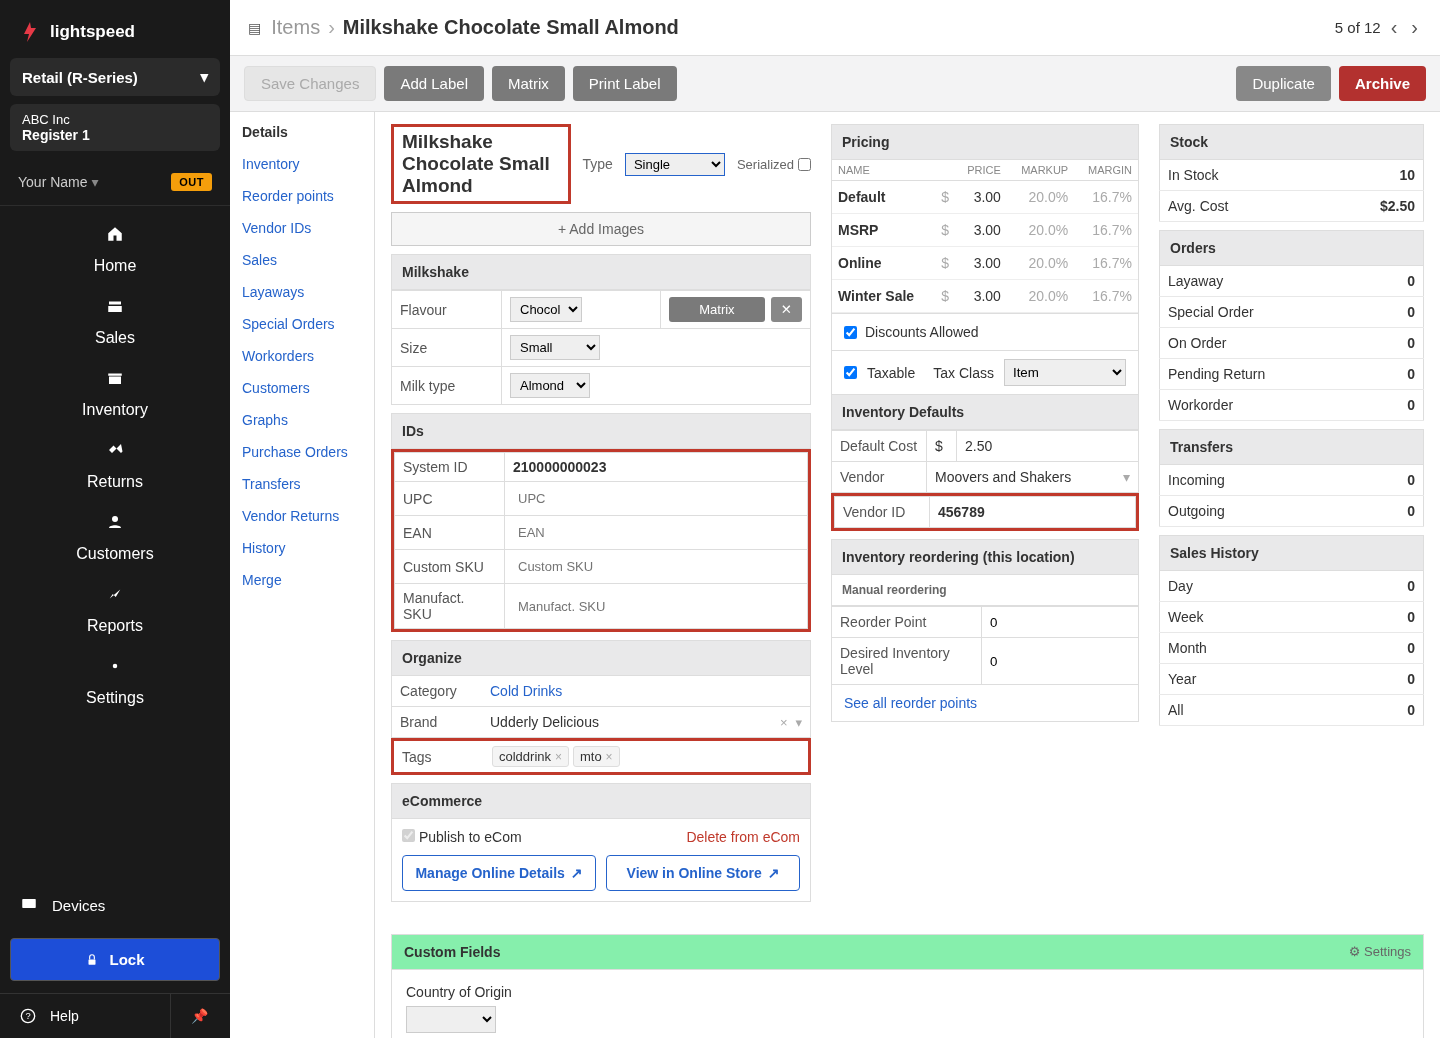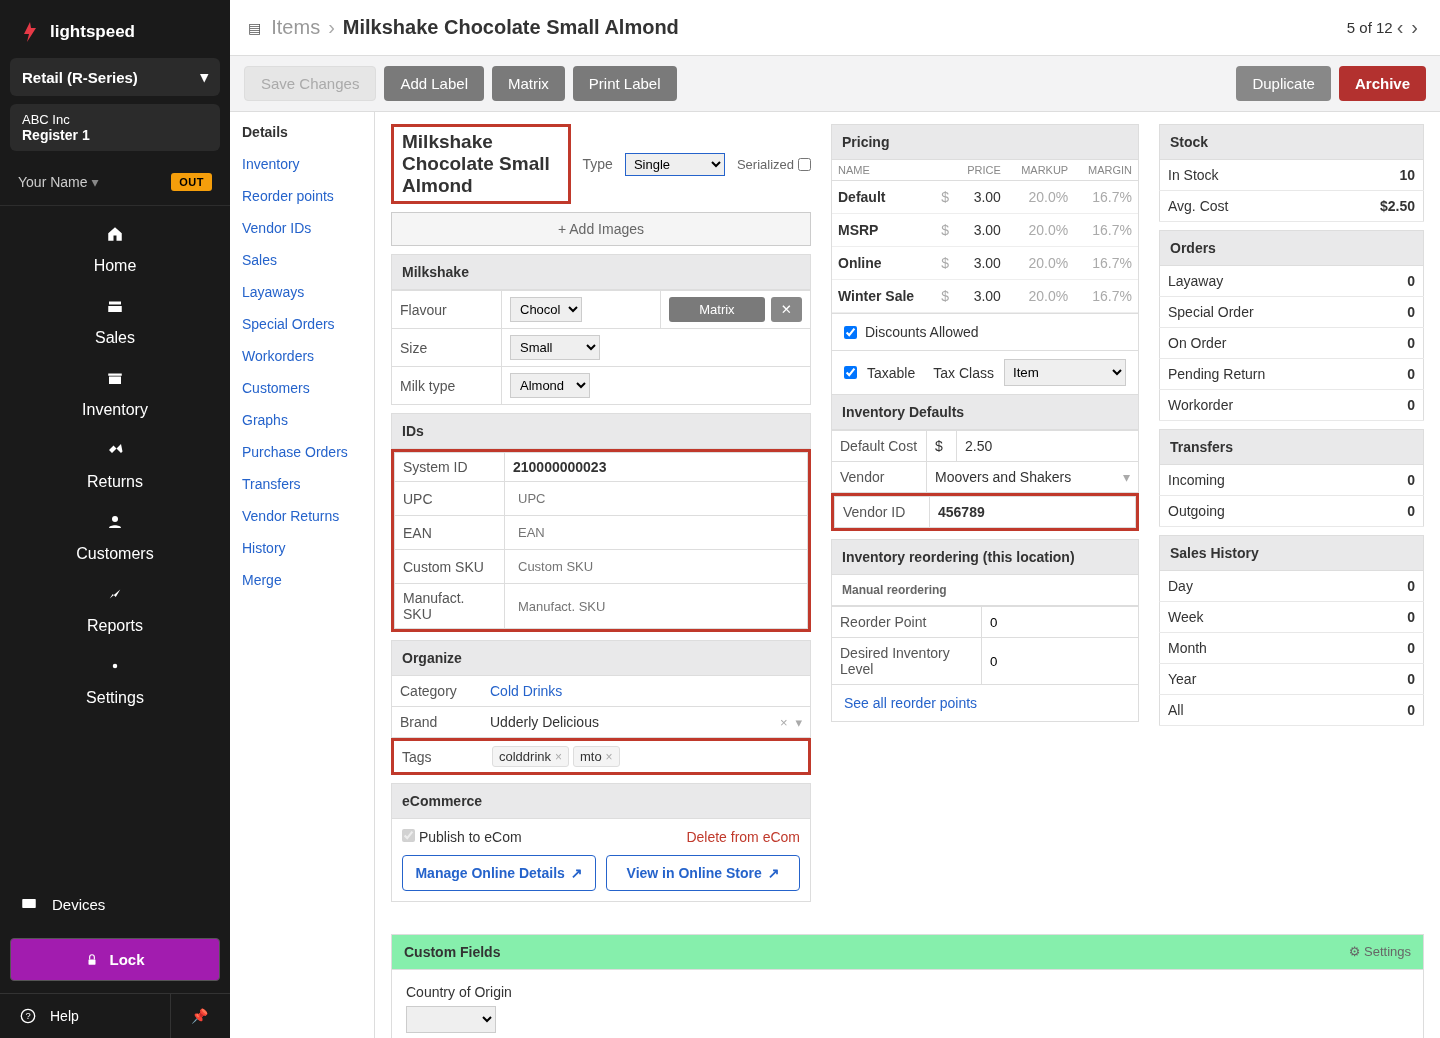--- a/index.html
+++ b/index.html
@@ -11,33 +11,33 @@
 .retail-select { margin: 0 10px 8px; background: #2b2b2b; border-radius: 6px; padding: 10px 12px; display: flex; justify-content: space-between; align-items: center; font-weight: 600; font-size: 15px; }
 .company-box { margin: 0 10px 8px; background: #2b2b2b; border-radius: 6px; padding: 8px 12px; font-size: 13px; }
 .company-box .company { font-size: 13px; }
 .company-box .register { font-weight: 700; font-size: 14px; }
 .user-row { display: flex; align-items: center; justify-content: space-between; padding: 14px 18px; border-bottom: 1px solid #2d2d2d; }
 .user-row .name { color: #ccc; font-size: 14px; }
 .badge-out { background: #f59e0b; color: #000; font-weight: 700; font-size: 11px; padding: 3px 8px; border-radius: 3px; letter-spacing: 0.5px; }
 .nav { flex: 1; padding: 8px 0; }
 .nav-item { display: flex; align-items: center; gap: 14px; padding: 11px 20px; color: #fff; font-size: 16px; font-weight: 500; flex-direction: column; }
 .nav-item svg { width: 18px; height: 18px; fill: #fff; }
-.devices { display: flex; align-items: flex-start; gap: 14px; padding: 14px 20px; color: #fff; font-size: 15px; font-weight: 500; }
-.lock-btn { margin: 10px 10px 0; padding: 12px; border: 1px solid #555; border-radius: 4px; display: flex; align-items: center; justify-content: center; gap: 10px; font-weight: 600; font-size: 15px; background: #a21caf; }
+.devices { display: flex; align-items: center; gap: 14px; padding: 14px 20px; color: #fff; font-size: 15px; font-weight: 500; }
+.lock-btn { margin: 10px 10px 0; padding: 12px; border: 1px solid #555; border-radius: 4px; display: flex; align-items: center; justify-content: center; gap: 10px; font-weight: 600; font-size: 15px; background: #1d4ed8; }
 .help-row { display: flex; border-top: 1px solid #333; margin-top: 12px; }
 .help-btn { flex: 1; padding: 14px 20px; display: flex; align-items: center; gap: 14px; font-weight: 500; }
 .pin-btn { width: 60px; display: flex; align-items: center; justify-content: center; border-left: 1px solid #333; color: #f59e0b; }
 
 .main { flex: 1; display: flex; flex-direction: column; overflow: hidden; background: #fff; }
 .topbar { display: flex; align-items: center; padding: 14px 18px; border-bottom: 1px solid #ddd; gap: 10px; }
 .breadcrumb { display: flex; align-items: flex-end; gap: 8px; font-size: 20px; }
 .breadcrumb .dim { color: #999; }
 .breadcrumb .sep { color: #aaa; }
 .breadcrumb .current { font-weight: 600; color: #333; }
-.topbar-right { margin-left: auto; display: flex; align-items: center; gap: 0; font-size: 15px; }
+.topbar-right { margin-left: auto; display: flex; align-items: center; gap: 6px; font-size: 15px; }
 .topbar-right .nav-arrow { padding: 2px 4px; font-size: 20px; color: #555; }
 
 .actionbar { display: flex; padding: 10px 14px; gap: 8px; background: #f3f3f4; border-bottom: 1px solid #ddd; }
 .btn { padding: 8px 16px; border-radius: 4px; border: none; font-size: 15px; font-weight: 500; cursor: pointer; }
 .btn-disabled { background: #e6e6e6; color: #aaa; border: 1px solid #ddd; }
 .btn-gray { background: #7a7a7a; color: #fff; }
 .btn-gray2 { background: #888; color: #fff; }
 .btn-red { background: #b3312f; color: #fff; font-weight: 600; }
 .actionbar .spacer { flex: 1; }
 

